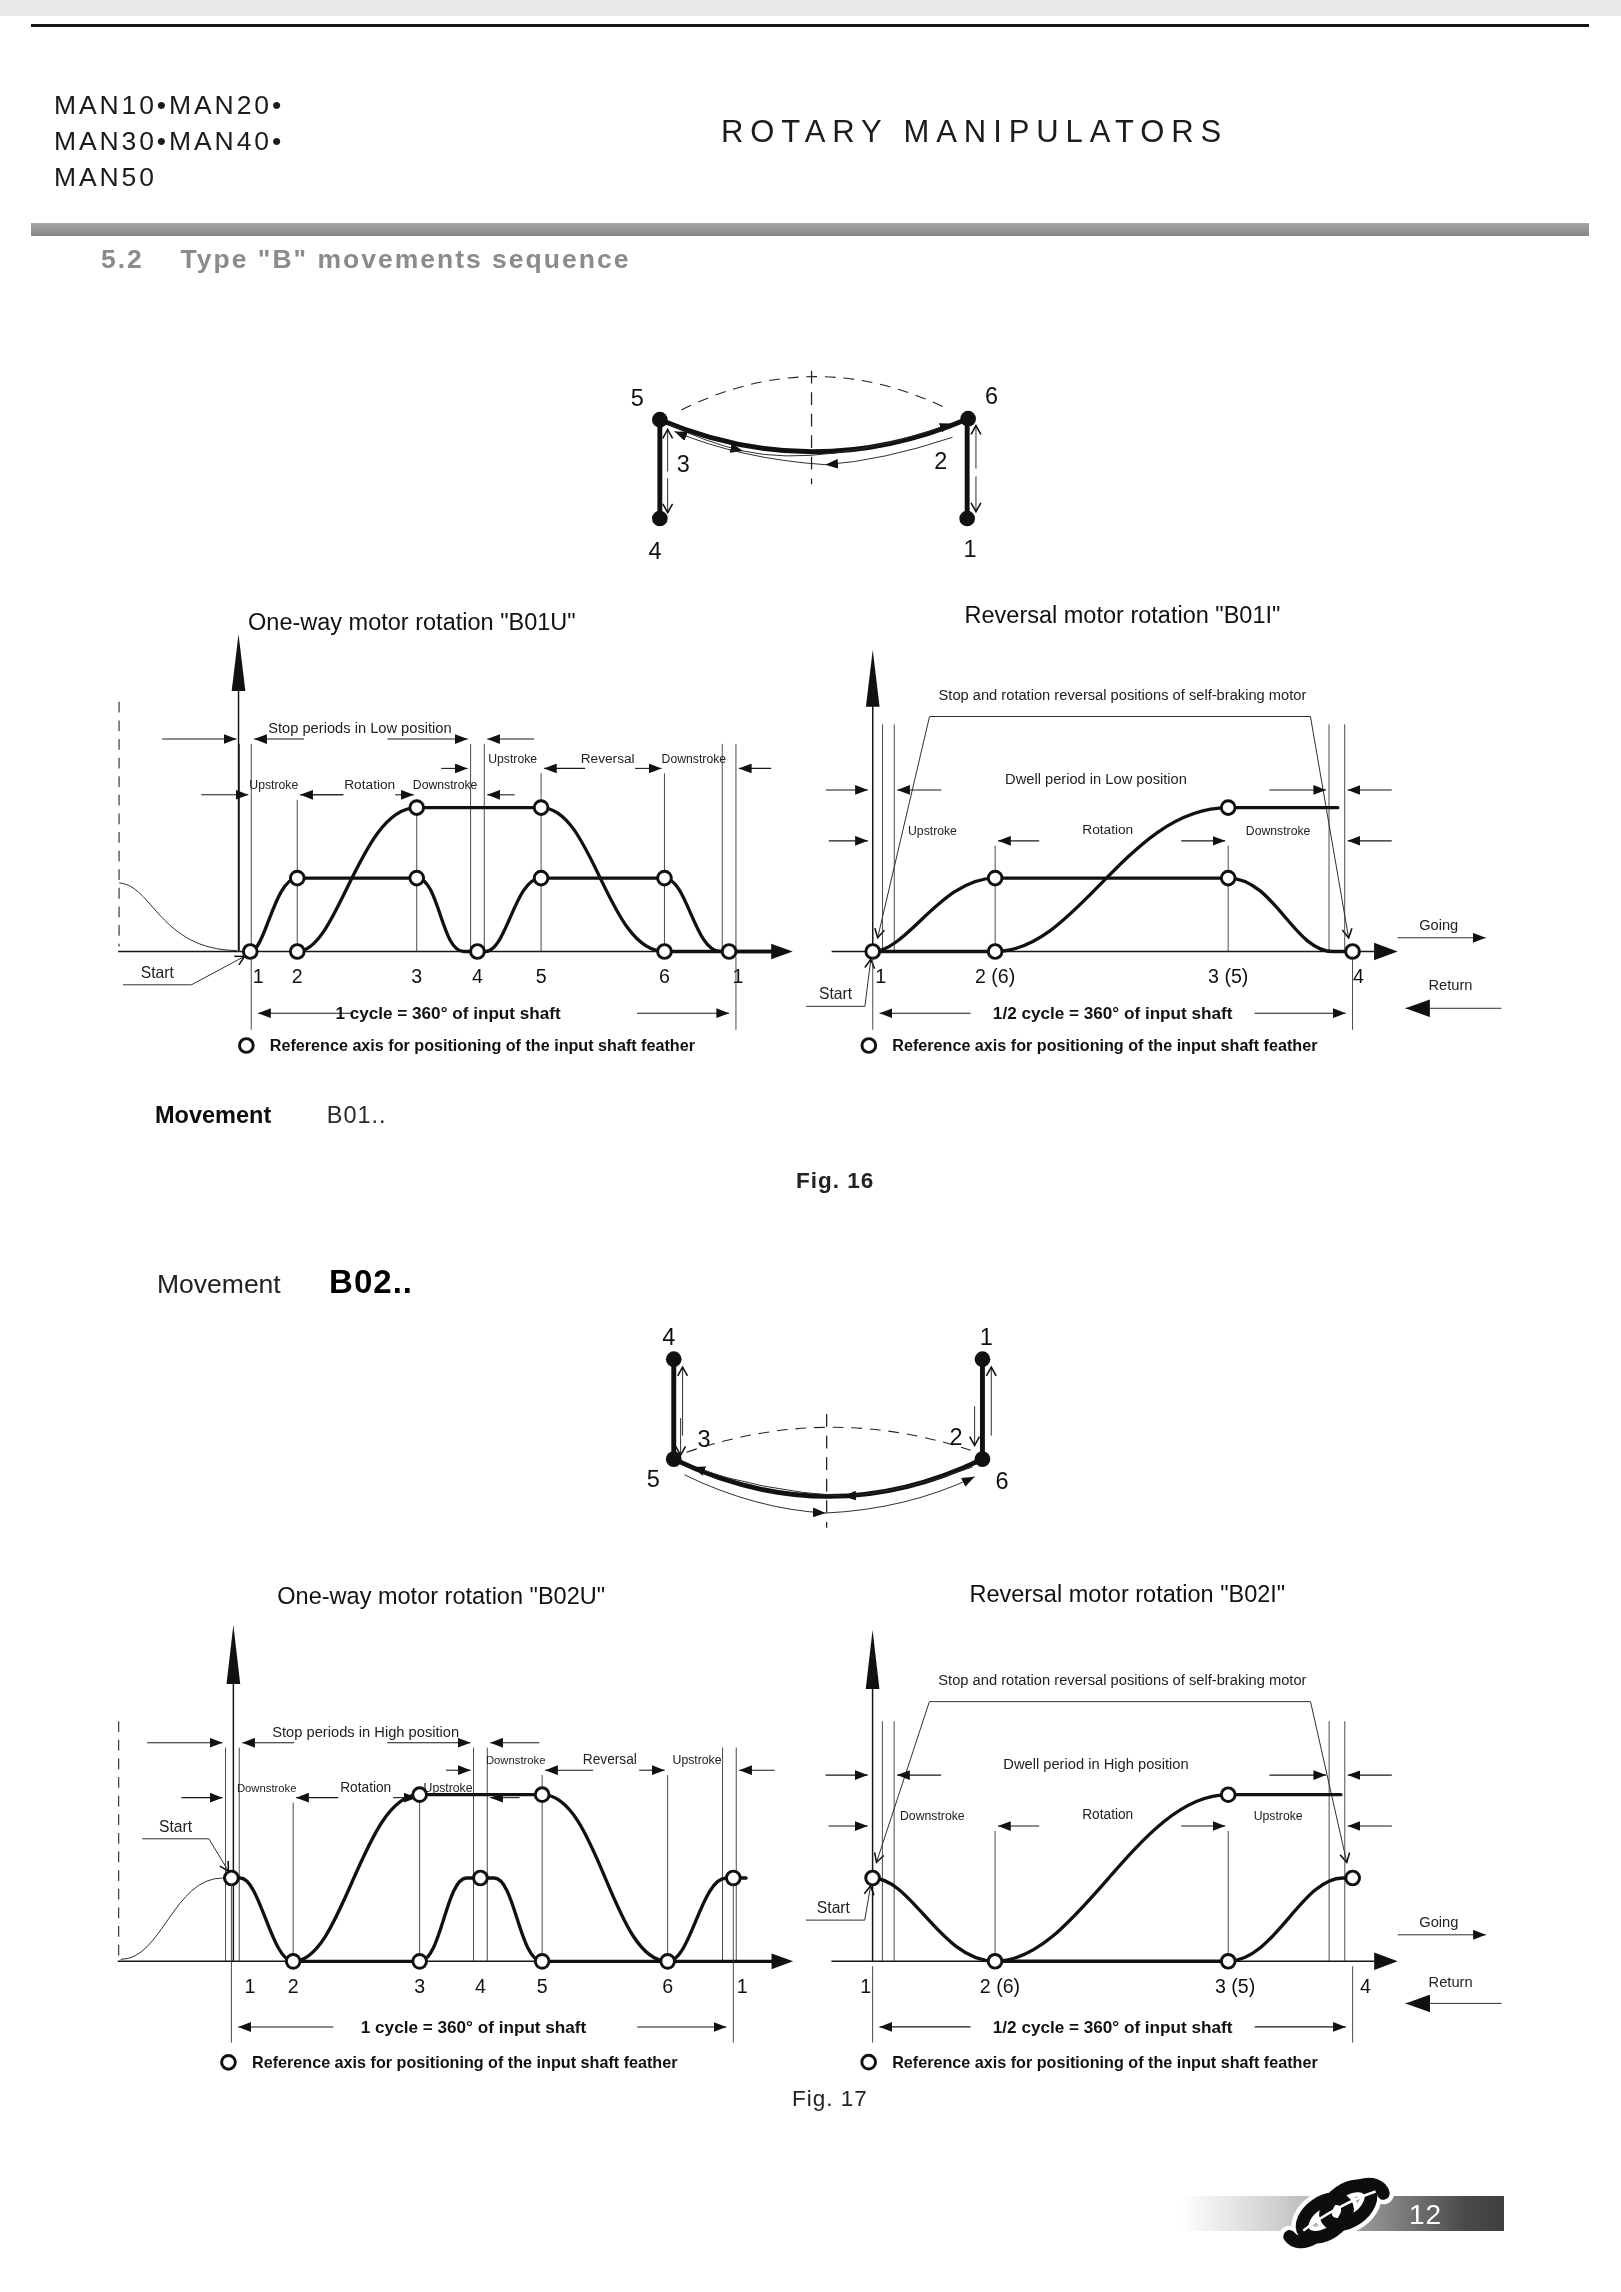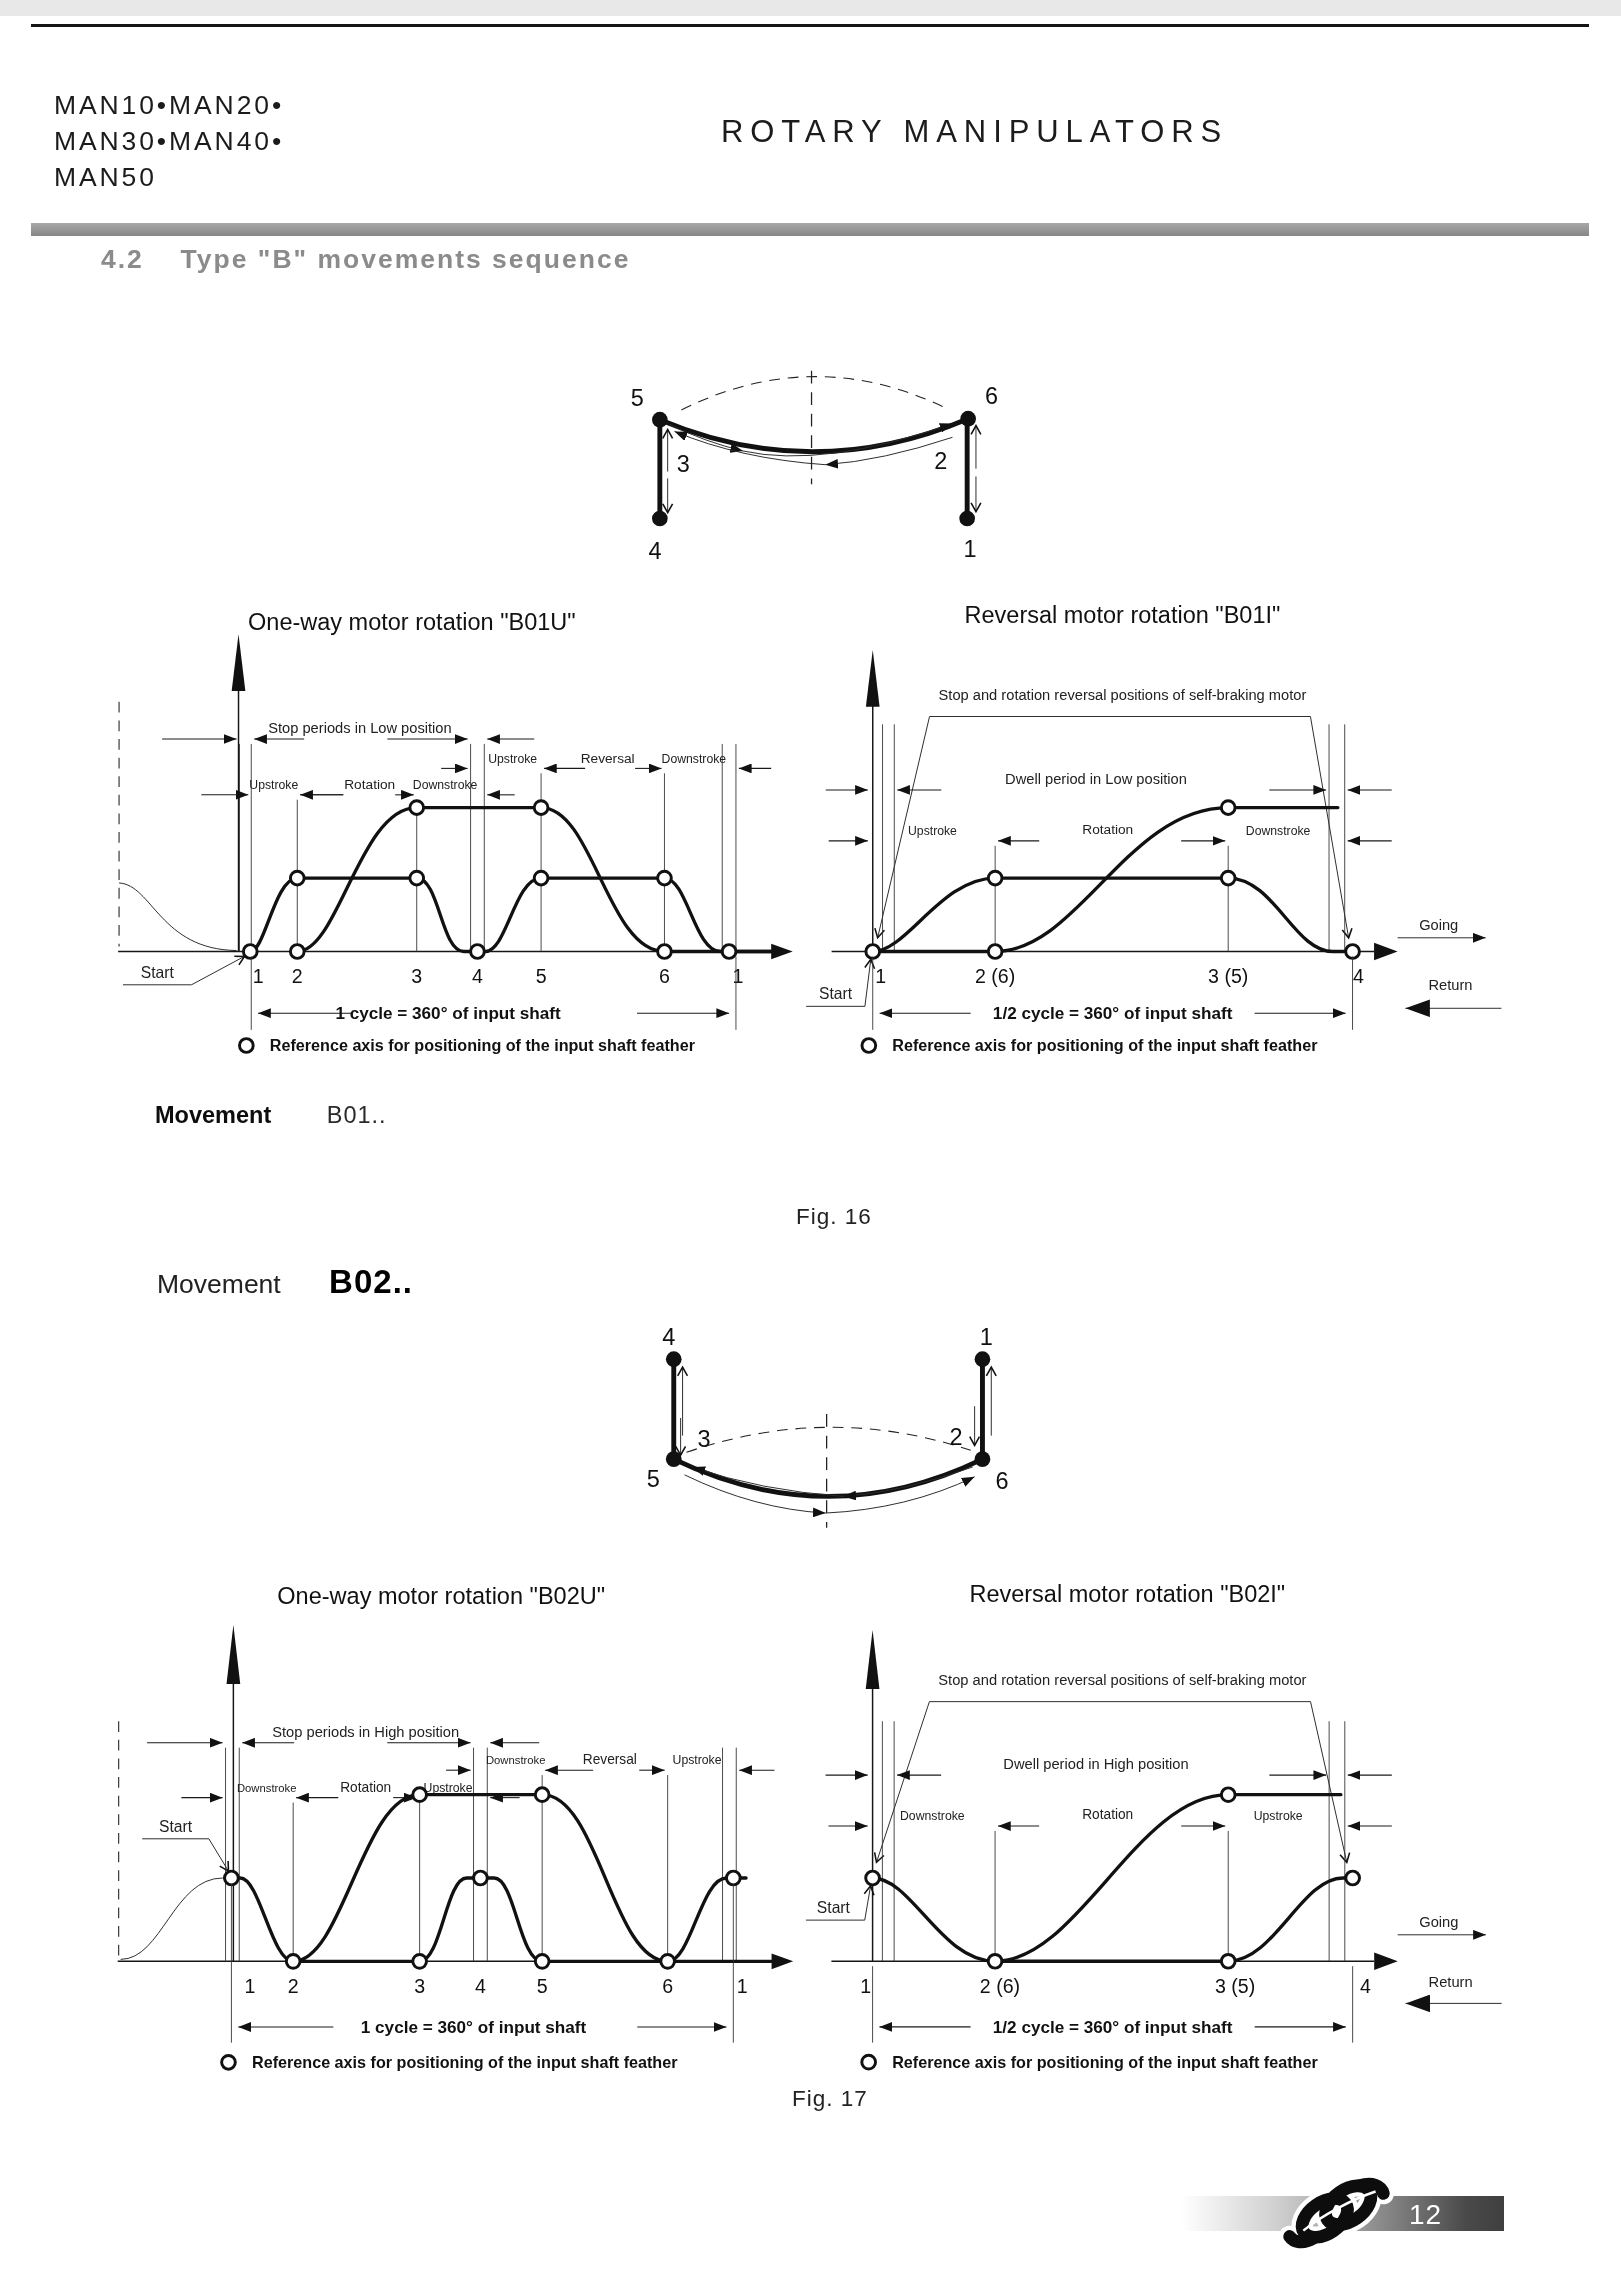--- a/index.html
+++ b/index.html
@@ -82,21 +82,21 @@
 
   <div class="models">
     <div>MAN10•MAN20•</div>
     <div>MAN30•MAN40•</div>
     <div>MAN50</div>
   </div>
   <div class="bigtitle">ROTARY MANIPULATORS</div>
   <div class="graybar"></div>
 
   <div class="sectiontitle">
-    <span class="num">4.2</span>
+    <span class="num">5.2</span>
     <span>Type "B" movements sequence</span>
   </div>
 
   <svg class="abs" style="left:588px; top:343px;" width="451" height="230" viewBox="0 0 460 235">
     <g>
       <path class="s-dash" d="M 95,52 Q 230,-15 365,50"></path>
       <line class="s-dash2" x1="228" y1="12" x2="228" y2="128"></line>
     </g>
     <g>
       <path class="s-bar" d="M 73,62 Q 230,128 388,61"></path>
@@ -290,21 +290,21 @@
     <g>
       <circle class="mk" cx="66" cy="456" r="7"></circle>
       <text class="t-ref" x="90" y="462">Reference axis for positioning of the input shaft feather</text>
     </g>
   </svg>
 
   <div class="movline1">
     <span class="mlabel">Movement</span>
     <span class="mcode">B01..</span>
   </div>
-  <div class="figcap" style="left:796px; top:1188px;">Fig. 16</div>
+  <div class="figcap" style="left:796px; top:1152px;font-weight:bold;">Fig. 16</div>
 
   <div class="movline2">
     <span>Movement</span>
     <span class="mcode2">B02..</span>
   </div>
 
   <svg class="abs" style="left:608px; top:1304px;" width="451" height="245" viewBox="0 0 460 250">
     <g>
       <path class="s-dash" d="M 80,135 Q 225,85 370,133"></path>
       <line class="s-dash2" x1="223" y1="96" x2="223" y2="212"></line>

